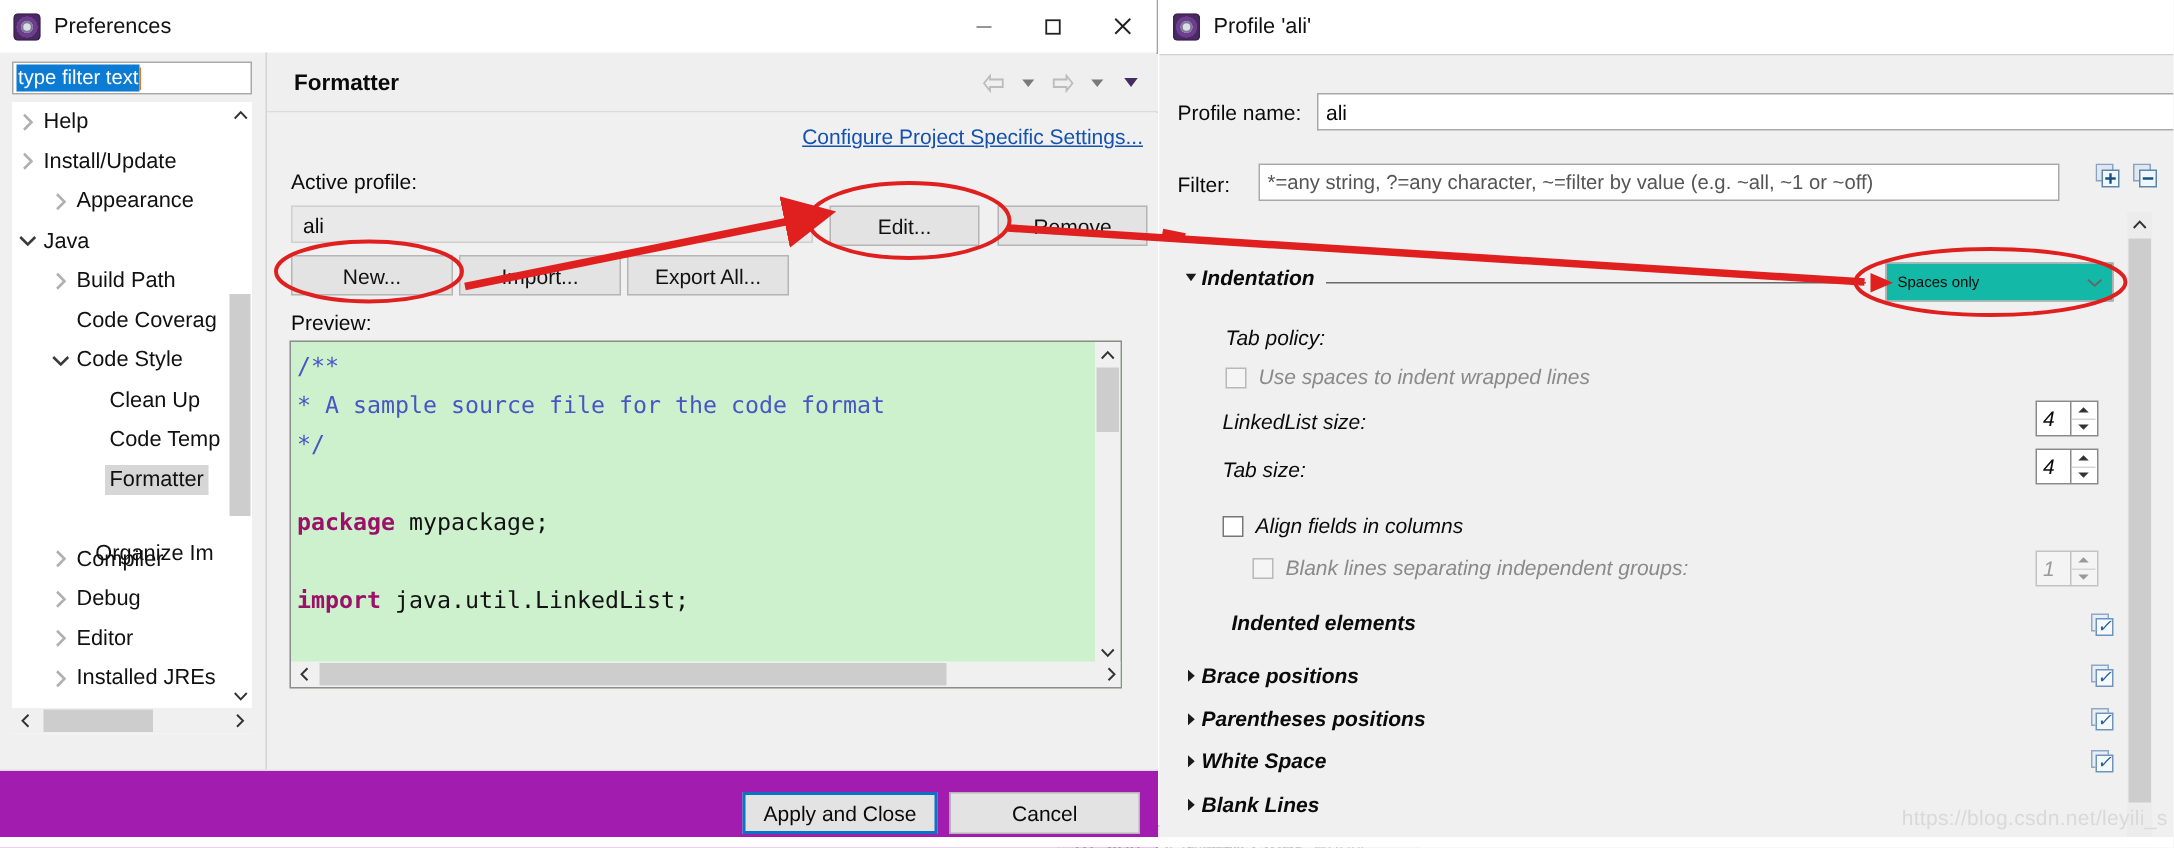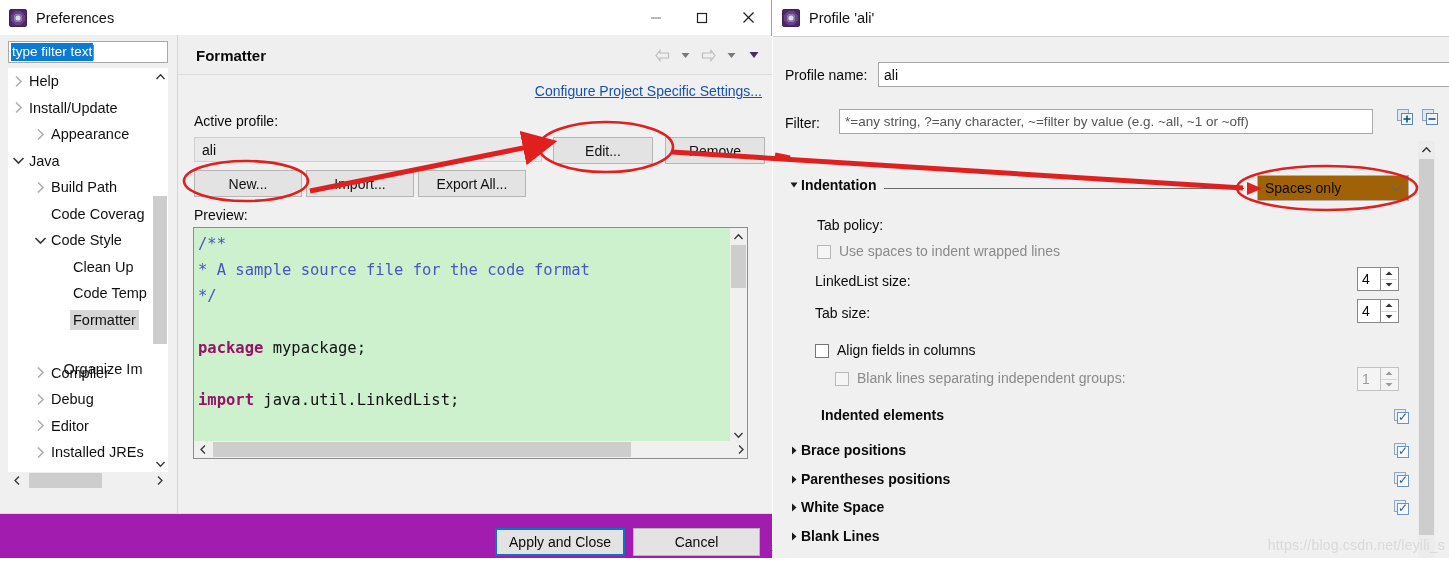--- a/index.html
+++ b/index.html
@@ -205,21 +205,21 @@
   #pf-filter-input {
     position: absolute; left: 48px; top: 72px; width: 534px; height: 25px;
     background: #ffffff; border: 1px solid #a8a8a8;
     display: flex; align-items: center; padding-left: 5px; font-size: 13.5px; color: #555; margin-left: 18px;
   }
   #expand-icons { position: absolute; left: 624px; top: 72px; display: flex; gap: 8px; }
   .sq-icon { width: 17px; height: 17px; position: relative; }
 
   #settings-area {
     position: absolute; left: 6px; top: 104px; width: 656px; height: 424px;
-    background: #f0f0f0; overflow: hidden;
+    background: #f0f0f0; overflow: hidden; font-style: italic;
   }
   #sa-vsb {
     position: absolute; right: 0; top: 0; width: 17px; height: 424px; background: #ececec;
   }
   #sa-vsb .arrow { width: 17px; height: 17px; display: flex; align-items: center; justify-content: center; }
   #sa-vsb .thumb { position: absolute; left: 1px; top: 18px; width: 15px; height: 376px; background: #cdcdcd; }
 
   .sec-header {
     position: absolute; display: flex; align-items: center; font-size: 14px; font-weight: bold; color: #0a0a0a;
   }
@@ -237,22 +237,22 @@
   .spin.dim { border-color: #c2c2c2; background: #f4f4f4; }
   .spin .val { width: 22px; display: flex; align-items: center; padding-left: 4px; font-size: 14px; }
   .spin.dim .val { color: #9a9a9a; }
   .spin .arrows { width: 17px; border-left: 1px solid #8a8a8a; display: flex; flex-direction: column; }
   .spin.dim .arrows { border-left-color: #c2c2c2; }
   .spin .arrows div { flex: 1; display: flex; align-items: center; justify-content: center; }
   .spin .arrows div:first-child { border-bottom: 1px solid #d6d6d6; }
 
   #tabpolicy-combo {
     position: absolute; left: 1257px; top: 175px; width: 152px; height: 26px;
-    background: #a16207; border: 1px solid #b0b0b0;
-    display: flex; align-items: center; padding-left: 7px; font-size: 14px; z-index: 3;
+    background: #14b8a6; border: 1px solid #b0b0b0;
+    display: flex; align-items: center; padding-left: 7px; font-size: 10px; z-index: 3;
   }
   #tabpolicy-combo .chev { position: absolute; right: 6px; display: flex; }
   #tabpolicy-dotline {
     position: absolute; left: 884px; top: 188px; width: 360px; height: 1px; background: #6a6a6a; z-index: 1;
   }
   .tristate {
     position: absolute; width: 15px; height: 15px;
   }
   .tristate .bk { position: absolute; left: 0; top: 0; width: 12px; height: 12px;
     background: #e8eef5; border: 1px solid #8fa9c4; }

